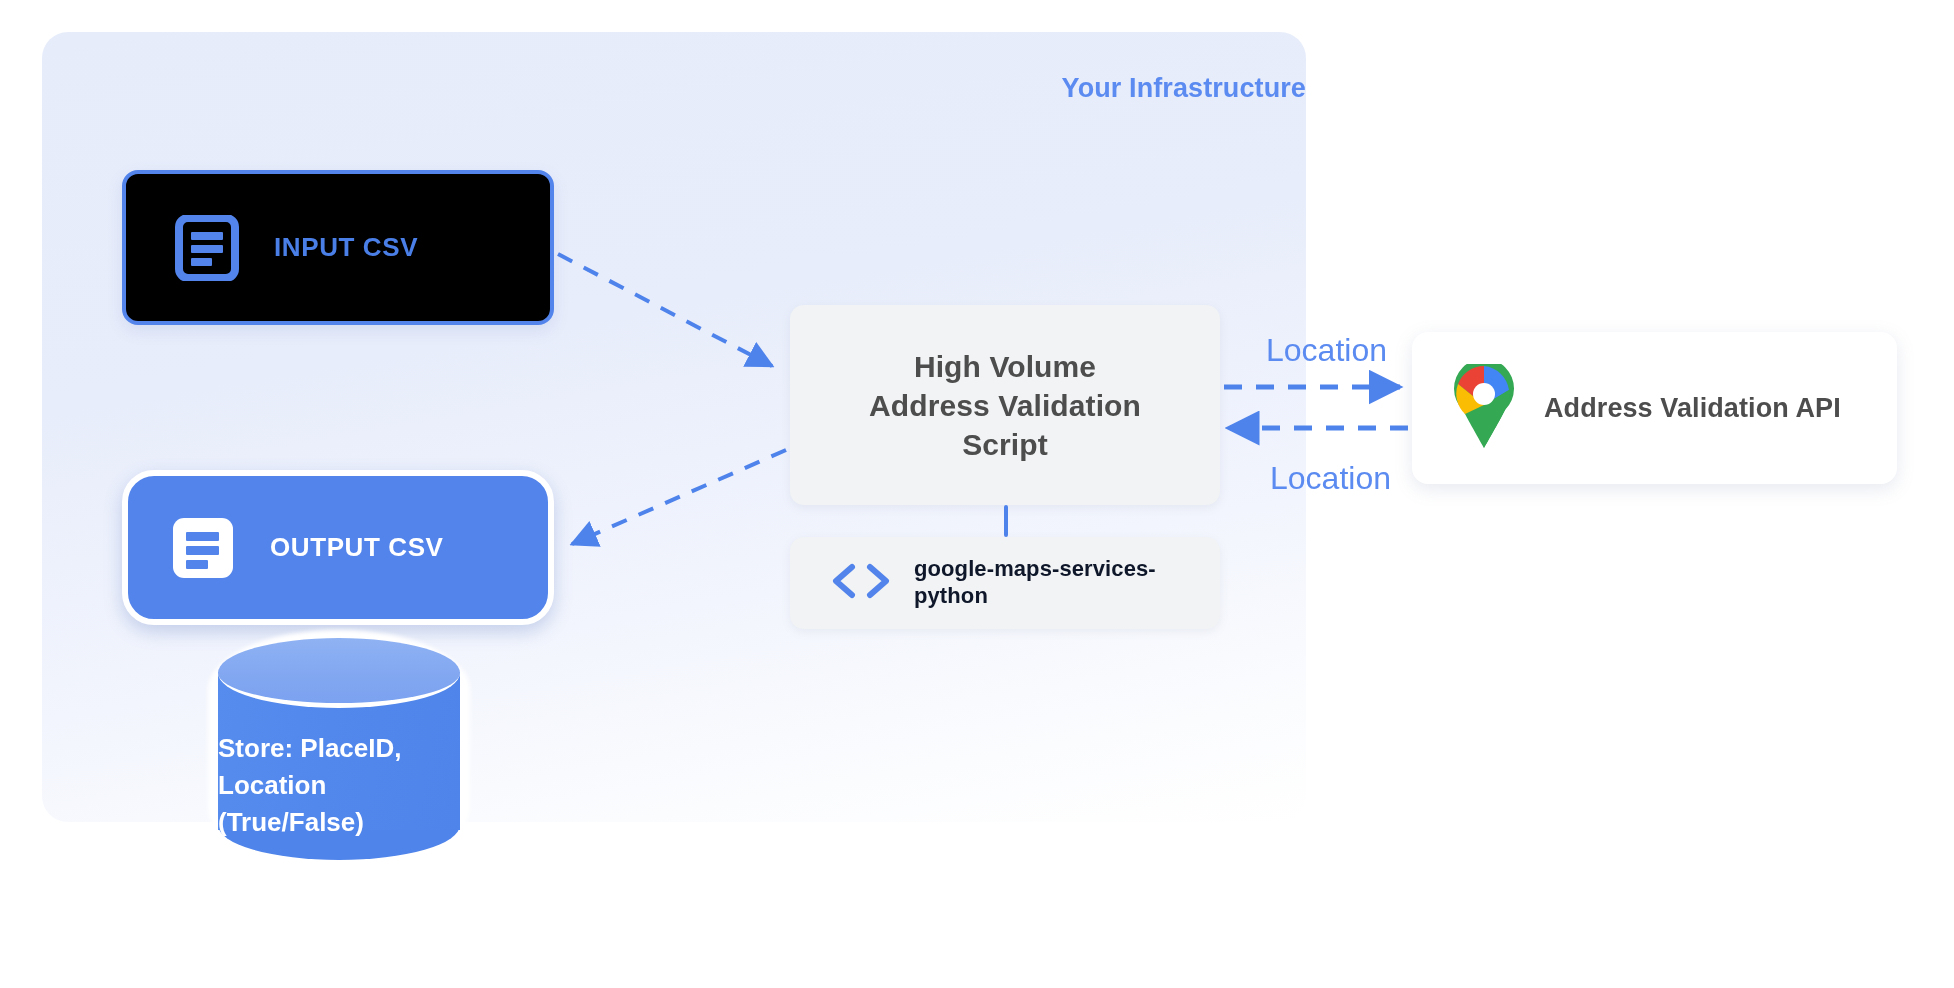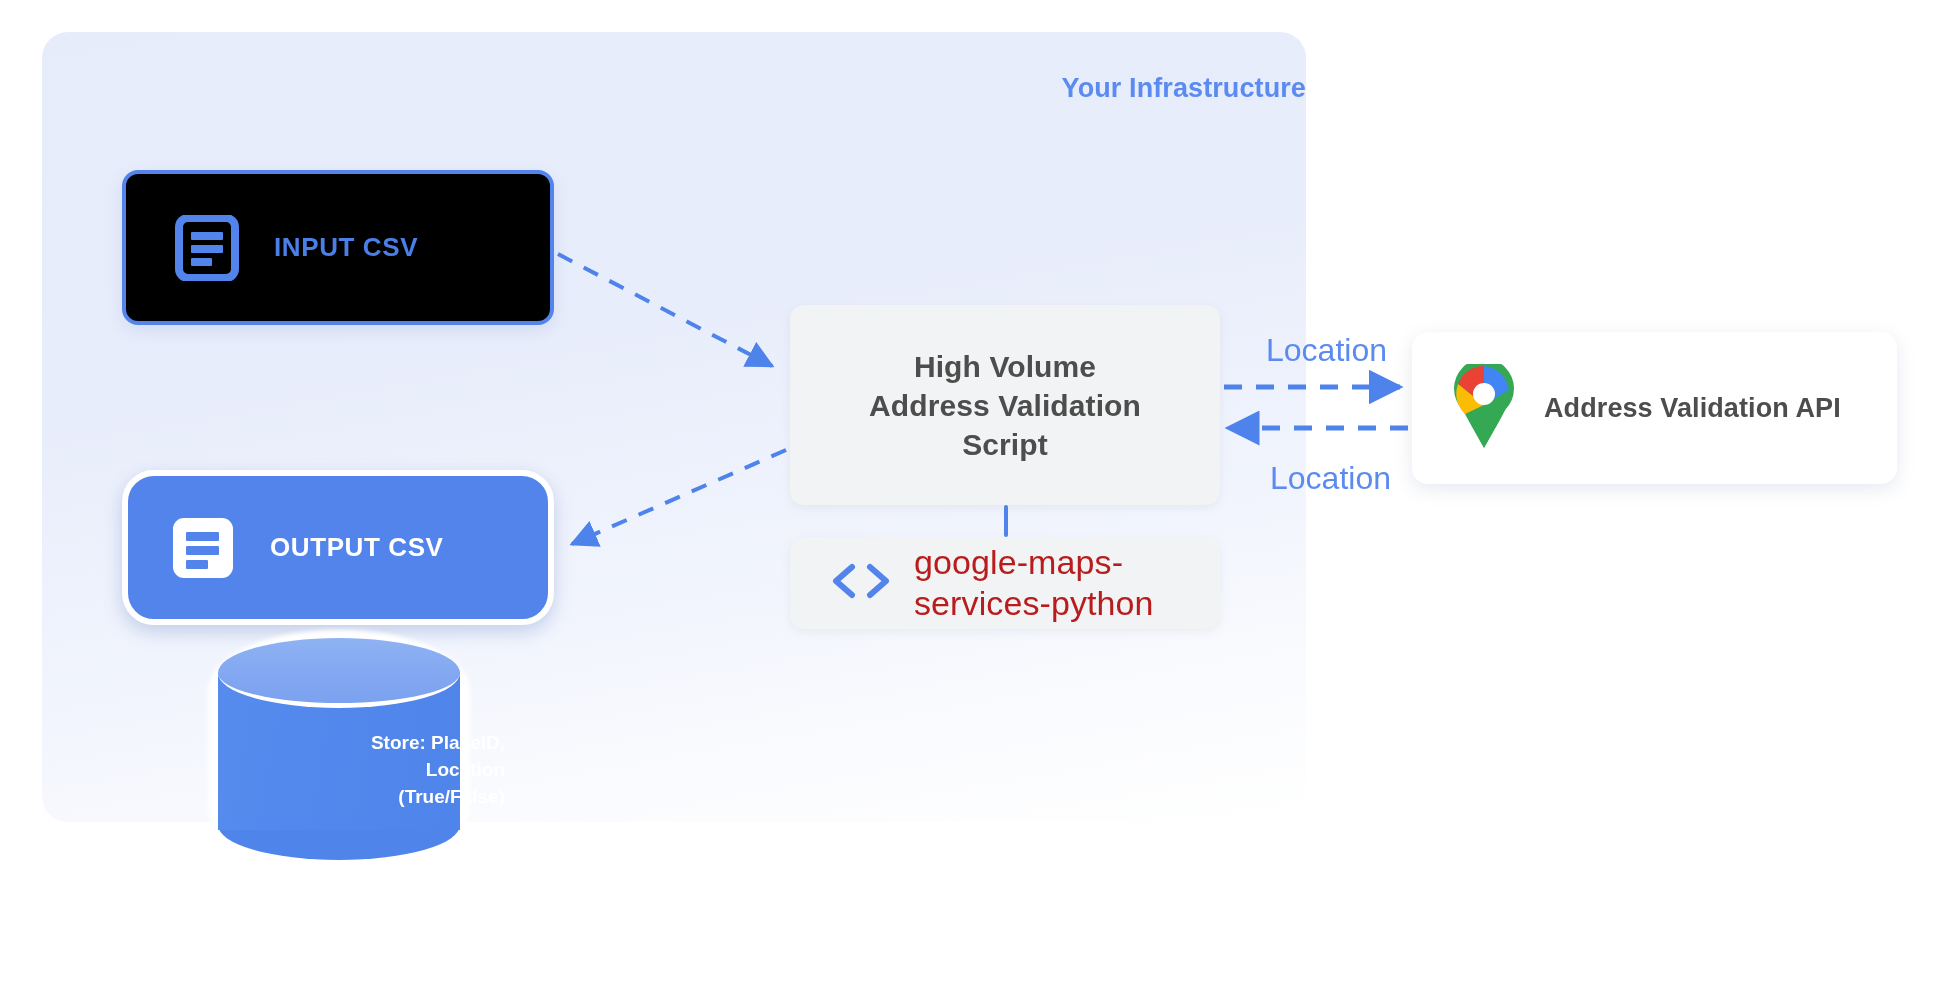--- a/index.html
+++ b/index.html
@@ -79,21 +79,21 @@
 
   
   #lib-box {
     left: 790px; top: 537px; width: 430px; height: 92px;
     background: #f1f3f4;
     border-radius: 14px;
     align-items: center; padding-left: 40px; gap: 22px;
     box-shadow: 0 3px 10px rgba(120,130,150,.10);
   }
   #lib-box .label {
-    color: #b91c1c; font-size: 34px; font-weight: normal; line-height: 1.22;
+    color: #0f172a; font-size: 22px; font-weight: bold; line-height: 1.22;
     letter-spacing: .1px;
   }
 
   
   #api-box {
     left: 1412px; top: 332px; width: 485px; height: 152px;
     background: #ffffff;
     border-radius: 16px;
     box-shadow: 0 5px 18px rgba(120,135,170,.18);
     padding-left: 42px; gap: 30px;
@@ -120,22 +120,22 @@
     background: #4f84ea;
   }
   #db-top {
     position: absolute; left: 0; top: 0; width: 242px; height: 70px;
     border-radius: 121px / 35px;
     background: linear-gradient(180deg, #8fb2f3 0%, #82a7f1 60%, #7ba2f0 100%);
     border-bottom: 5px solid #ffffff;
   }
   #db-text {
     position: absolute; left: 0; top: 92px; width: 287px;
-    text-align: right; color: #ffffff;
-    font-size: 19px; font-weight: bold; line-height: 1.42;
+    text-align: left; color: #ffffff;
+    font-size: 26px; font-weight: bold; line-height: 1.42;
   }
 
   
   .edge-label {
     position: absolute; color: #5b8bf0; font-size: 32px; font-weight: normal;
     white-space: nowrap;
   }
   #label-location { left: 1266px; top: 332px; }
   #label-placeid  { left: 1270px; top: 460px; }
 

